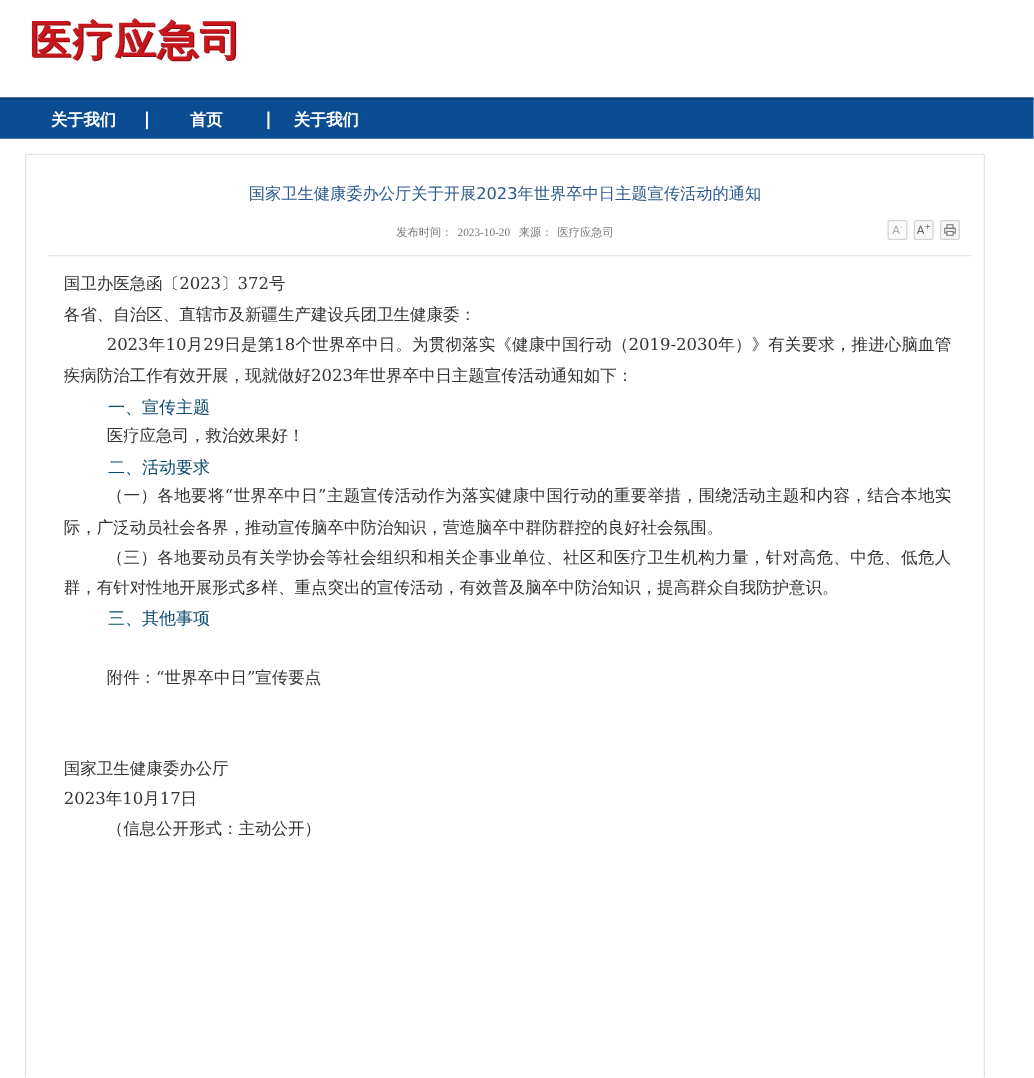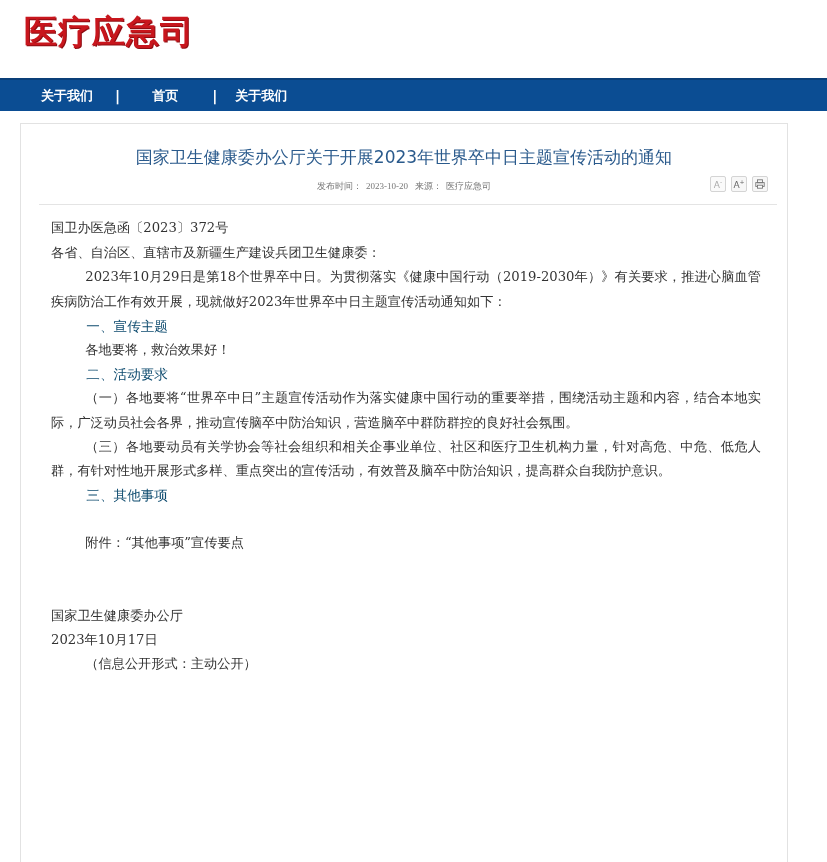--- a/index.html
+++ b/index.html
@@ -12,21 +12,21 @@
   .nav-bar { position: absolute; left: 0; top: 78px; width: 827px; height: 33px; background: #0b4d93; border-top: 2px solid #0a3f78; display: flex; align-items: center; padding-left: 41px; }
   .nav-item { color: #fff; font-size: 13px; font-weight: bold; cursor: pointer; text-decoration: none; white-space: nowrap; }
   .nav-sep { color: #fff; font-size: 14px; font-weight: bold; }
   .nav-item-home { margin-right: 22px; }
   .sep1 { margin-right: 32px; }
   .nav-item-index { margin-right: 34px; }
   .sep2 { margin-right: 18px; }
 
   .panel { position: absolute; left: 20px; top: 123px; width: 768px; height: 760px; border: 1px solid #e2e2e2; background: #fff; }
 
-  .article-title { position: absolute; left: 0; top: 22px; width: 766px; text-align: center; font-size: 17px; color: #2a5a8c; font-weight: normal; }
+  .article-title { position: absolute; left: 0; top: 22px; width: 766px; text-align: center; font-size: 13px; color: #2a5a8c; font-weight: normal; }
   .meta { position: absolute; left: 0; top: 56px; width: 766px; text-align: center; font-size: 9px; color: #777; }
   .meta span { margin: 0 2px; font-family: Liberation Serif, serif; }
 
   .tools { position: absolute; right: 19px; top: 52px; display: flex; gap: 5px; }
   .tool-btn { width: 16px; height: 16px; border: 1px solid #d4d4d4; background: #f7f7f7; font-size: 9px; color: #666; display: flex; align-items: center; justify-content: center; cursor: pointer; border-radius: 2px; }
   .tool-btn sup { font-size: 6px; }
   .tool-btn.dim { color: #aaa; background: #fafafa; }
 
   .divider { position: absolute; left: 18px; top: 80px; width: 738px; height: 1px; background: #e4e4e4; }
 
@@ -80,30 +80,30 @@
   </div>
 
   <div class="divider"></div>
 
   <article class="doc">
     <p class="doc-number">国卫办医急函〔2023〕372号</p>
     <p>各省、自治区、直辖市及新疆生产建设兵团卫生健康委：</p>
     <p class="indent">2023年10月29日是第18个世界卒中日。为贯彻落实《健康中国行动（2019-2030年）》有关要求，推进心脑血管疾病防治工作有效开展，现就做好2023年世界卒中日主题宣传活动通知如下：</p>
 
     <p class="heading">一、宣传主题</p>
-    <p class="plain-indent">各地要将，救治效果好！</p>
+    <p class="plain-indent">医疗应急司，救治效果好！</p>
 
     <p class="heading">二、活动要求</p>
     <p class="indent">（一）各地要将“世界卒中日”主题宣传活动作为落实健康中国行动的重要举措，围绕活动主题和内容，结合本地实际，广泛动员社会各界，推动宣传脑卒中防治知识，营造脑卒中群防群控的良好社会氛围。</p>
     <p class="indent">（三）各地要动员有关学协会等社会组织和相关企事业单位、社区和医疗卫生机构力量，针对高危、中危、低危人群，有针对性地开展形式多样、重点突出的宣传活动，有效普及脑卒中防治知识，提高群众自我防护意识。</p>
 
     <p class="heading">三、其他事项</p>
 
     <div class="gap"></div>
-    <p class="plain-indent">附件：“其他事项”宣传要点</p>
+    <p class="plain-indent">附件：“世界卒中日”宣传要点</p>
 
     <div class="gap"></div>
     <div class="gap"></div>
     <p class="sign">国家卫生健康委办公厅</p>
     <p class="sign">2023年10月17日</p>
     <p class="open">（信息公开形式：主动公开）</p>
   </article>
 </main>
 
 </body></html>

